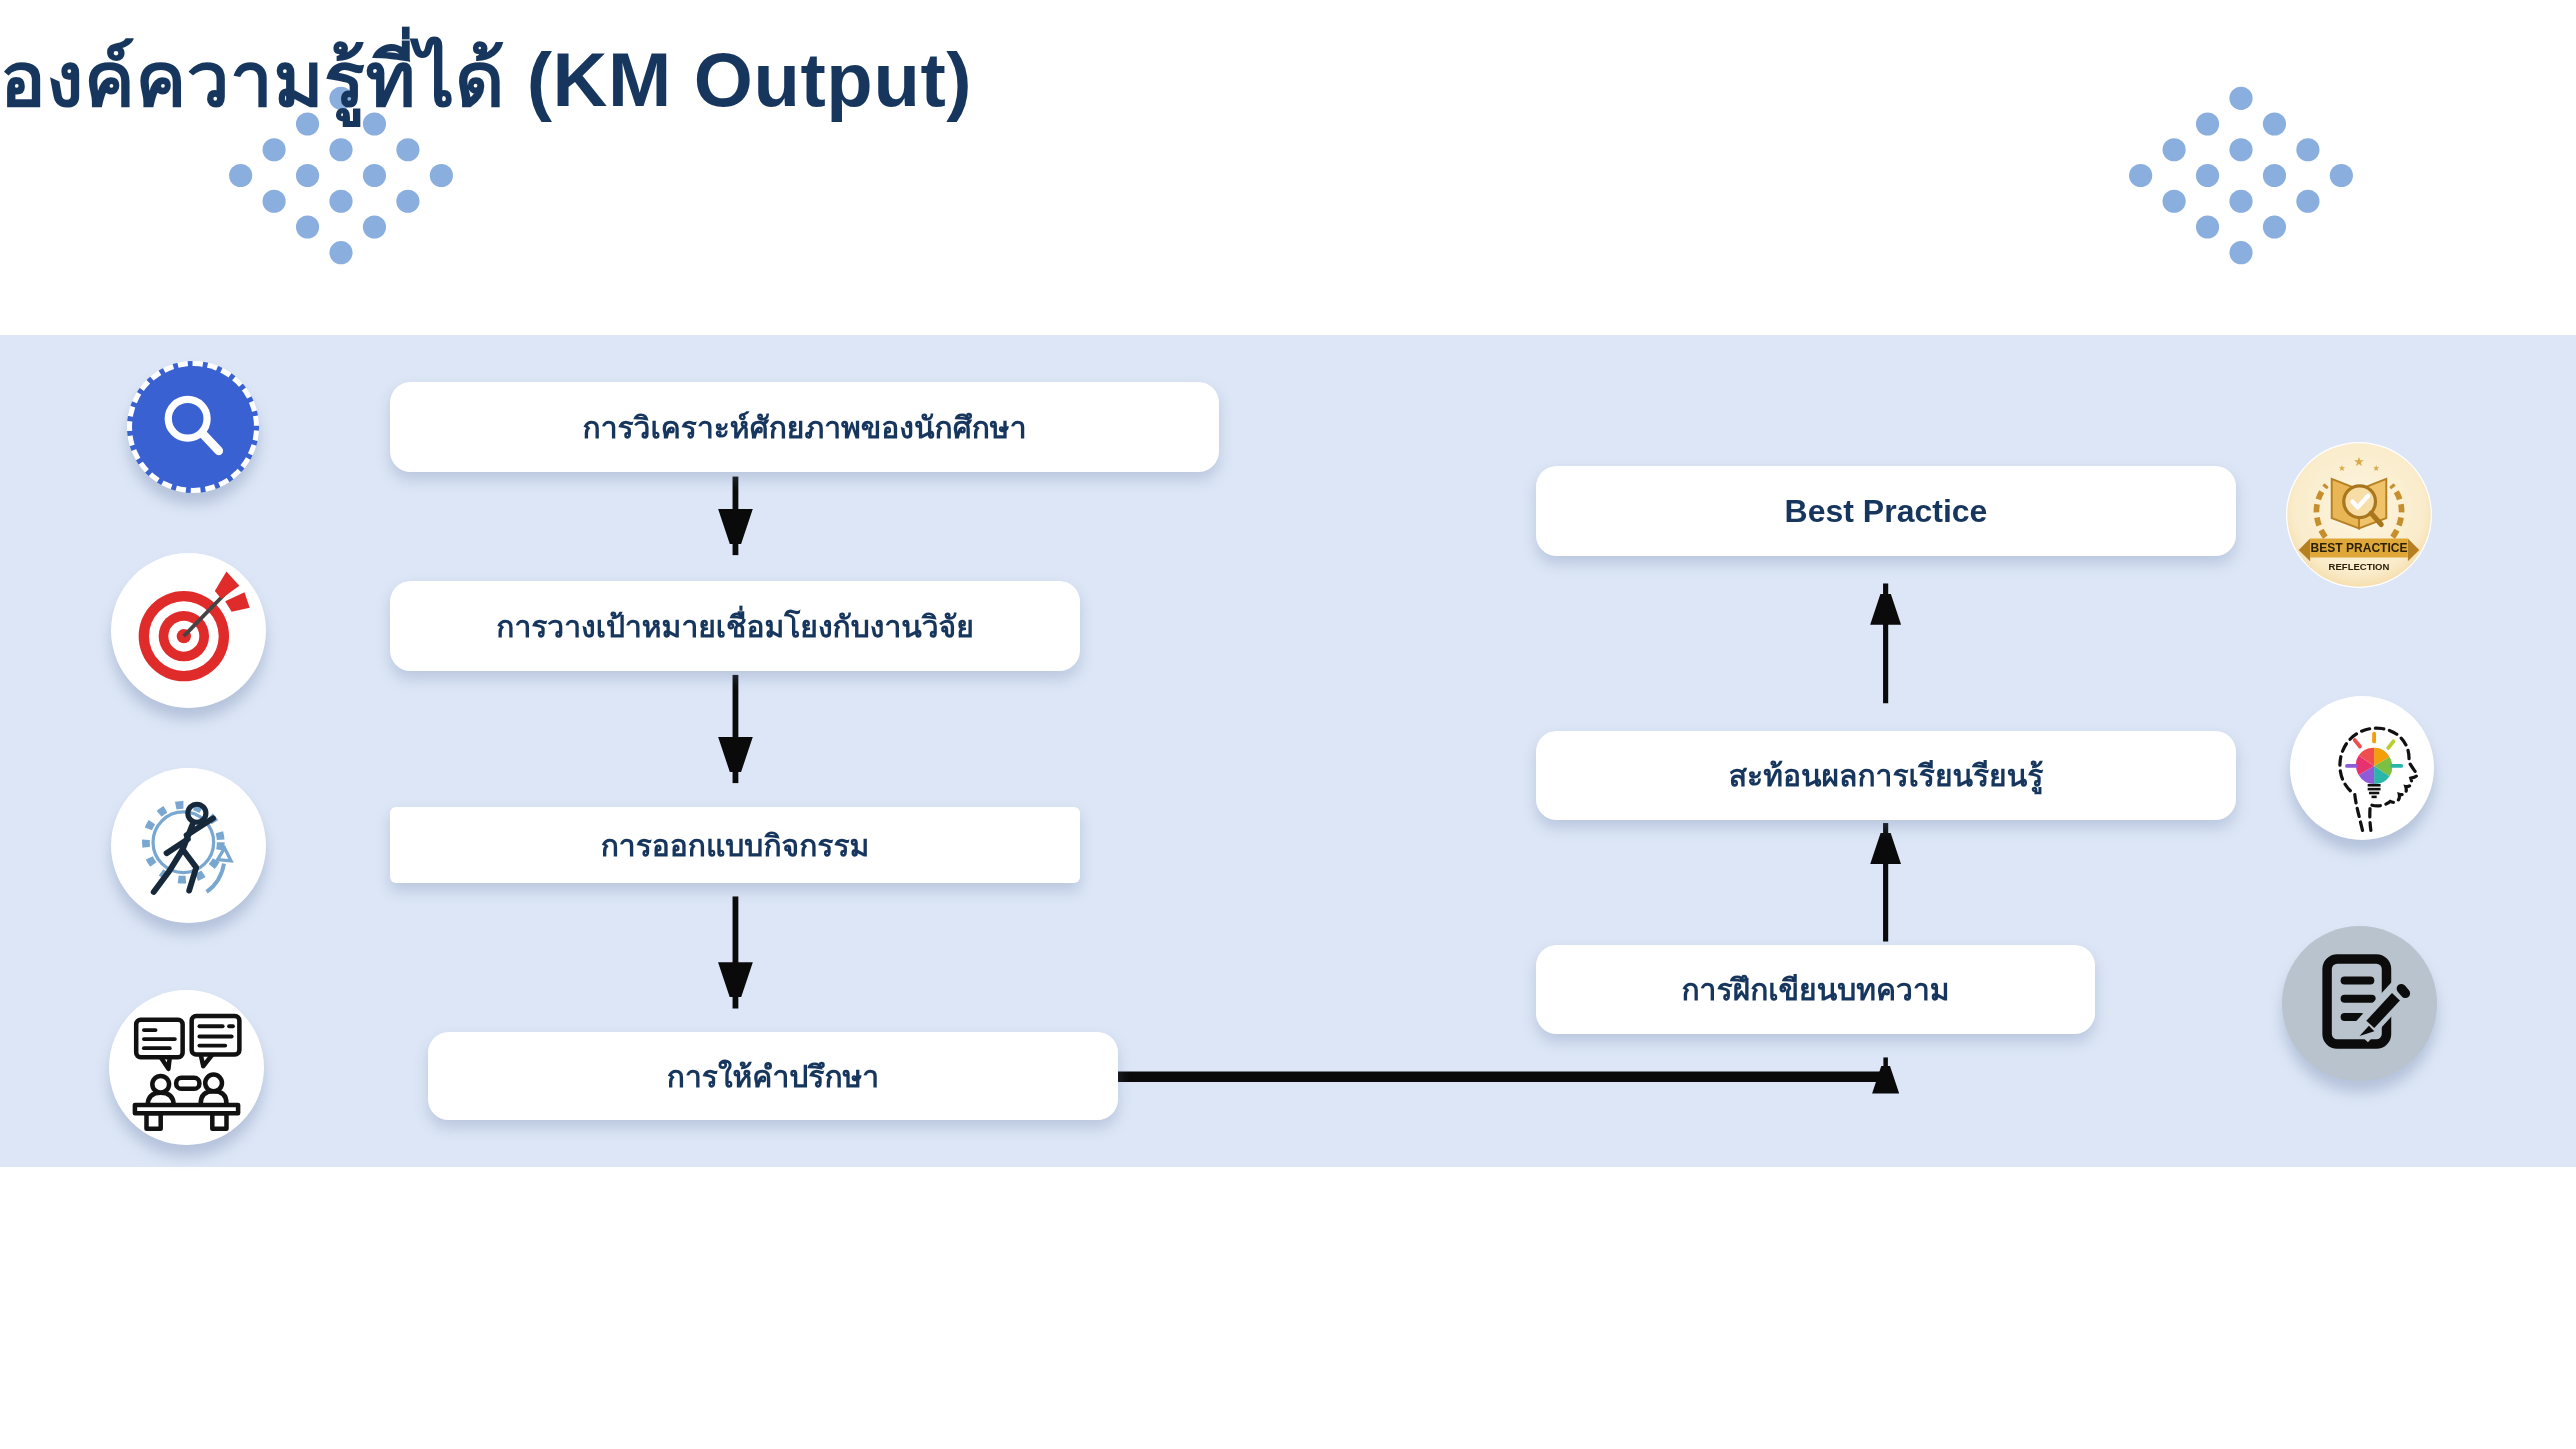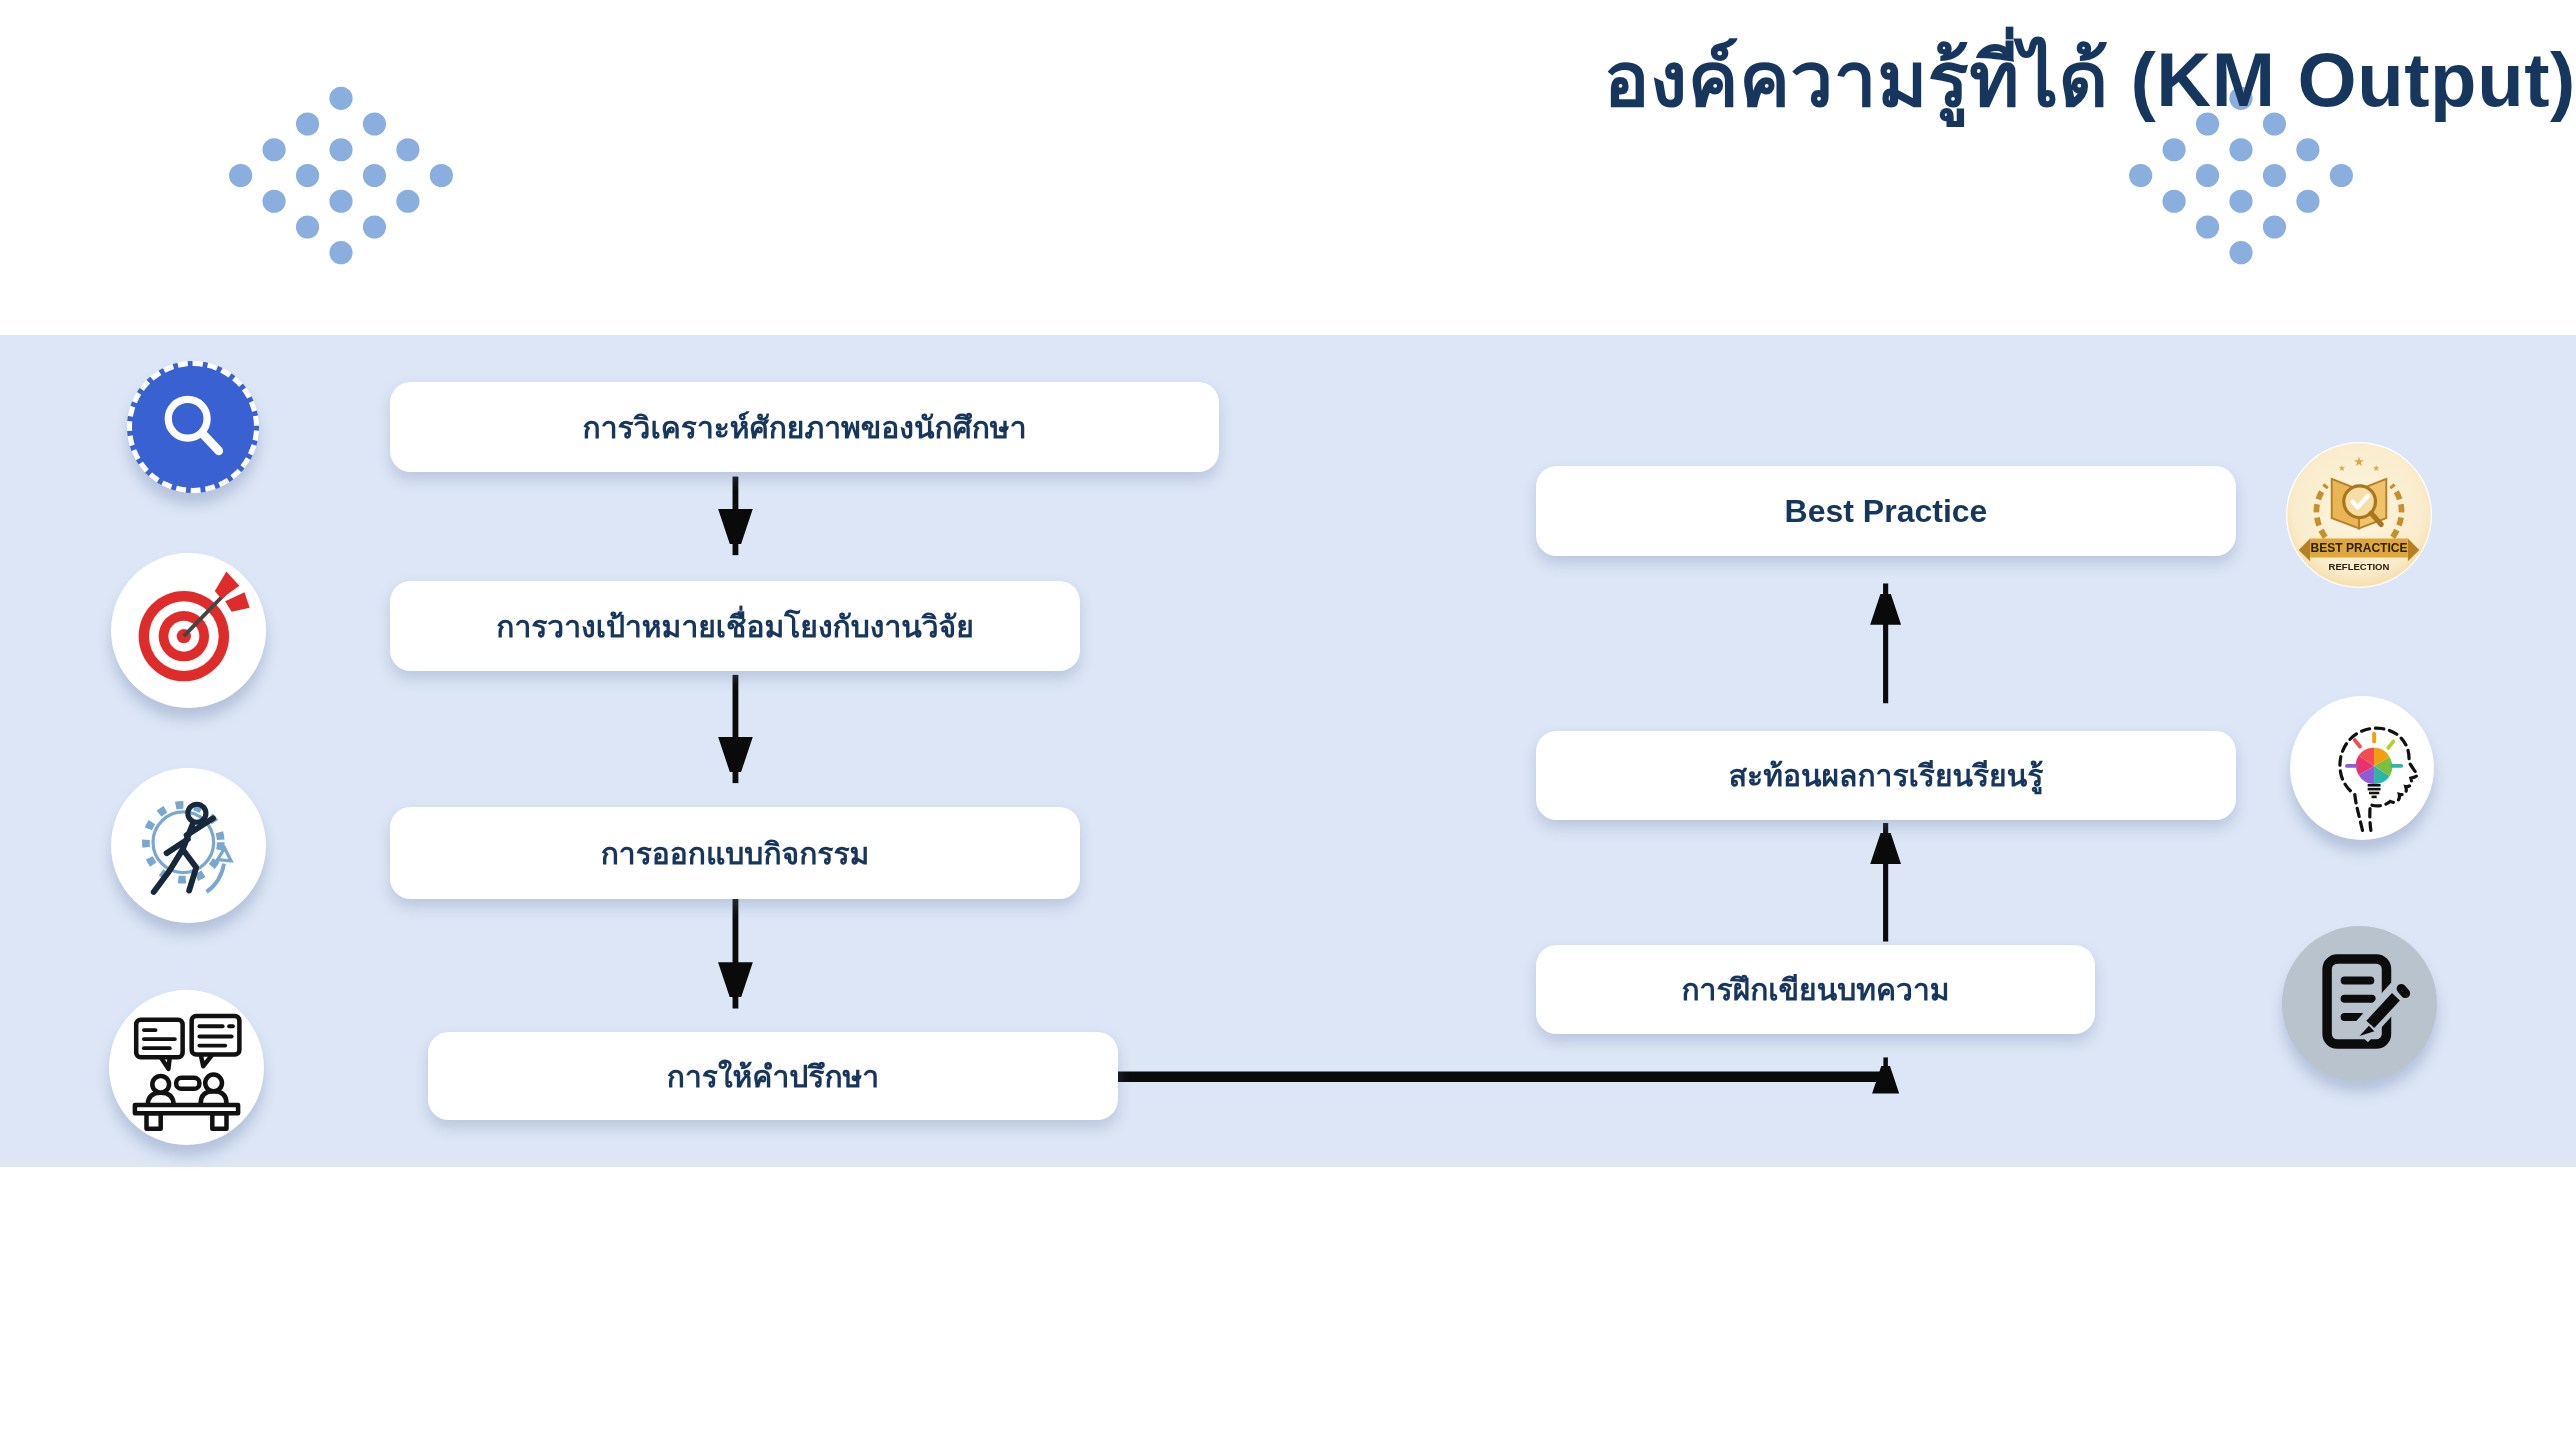--- a/index.html
+++ b/index.html
@@ -1,18 +1,18 @@
 <!DOCTYPE html>
 <html style="font-size:10.3px"><head>
 <meta charset="utf-8">
 <style>
   html,body{margin:0;padding:0;background:#ffffff;}
   .canvas{position:relative;width:2576px;height:1449px;background:#ffffff;overflow:hidden;
           font-family:"Liberation Sans","DejaVu Sans",sans-serif;}
-  .page-title{position:absolute;left:0;right:0;top:19.3px;text-align:right;
+  .page-title{position:absolute;left:0;right:0;top:19.3px;text-align:left;
               font-size:76px;font-weight:800;color:#17365d;letter-spacing:0.6px;}
   .content-panel{position:absolute;left:0;top:335px;width:2576px;height:832px;background:#dce6f6;}
   .dots{position:absolute;}
   .flow-box{position:absolute;background:#ffffff;border-radius:20.6px;
             box-shadow:0 7.7px 14px rgba(110,130,170,.30);
             display:flex;align-items:center;justify-content:center;
             font-weight:bold;color:#17365d;font-size:30px;text-align:center;}
   .icon-circle{position:absolute;border-radius:50%;background:#ffffff;
                display:flex;align-items:center;justify-content:center;
                box-shadow:0 11.6px 13px rgba(110,130,170,.35);}
@@ -85,21 +85,21 @@
       <path d="M2928,1092 L2928,906" stroke-width="8" marker-end="url(#ah)"></path>
     </g>
   </svg>
 
   <div class="flow-box" style="left:390px;top:382px;width:829px;height:90px;">
     <span>การวิเคราะห์ศักยภาพของนักศึกษา</span>
   </div>
   <div class="flow-box" style="left:390px;top:581px;width:690px;height:90px;">
     <span>การวางเป้าหมายเชื่อมโยงกับงานวิจัย</span>
   </div>
-  <div class="flow-box" style="left:390px;top:807px;width:690px;height:92px;">
+  <div class="flow-box" style="left:390px;top:807px;width:690px;height:76px;border-radius:6px;">
     <span>การออกแบบกิจกรรม</span>
   </div>
   <div class="flow-box" style="left:390px;top:1032px;width:690px;height:88px;margin-left:38px;">
     <span>การให้คำปรึกษา</span>
   </div>
 
   <div class="flow-box" style="left:1536px;top:466px;width:700px;height:90px;font-size:32px;">
     <span>Best Practice</span>
   </div>
   <div class="flow-box" style="left:1536px;top:707px;width:700px;height:89px;margin-top:24px;">

